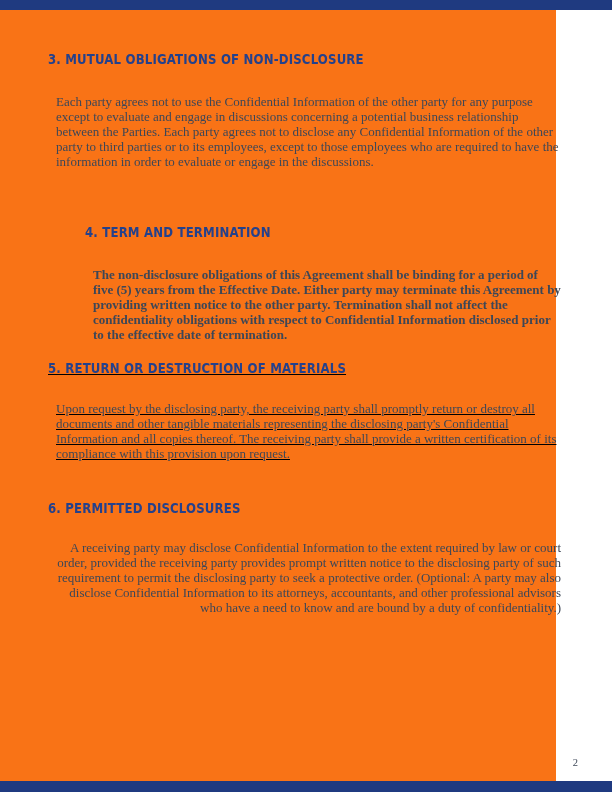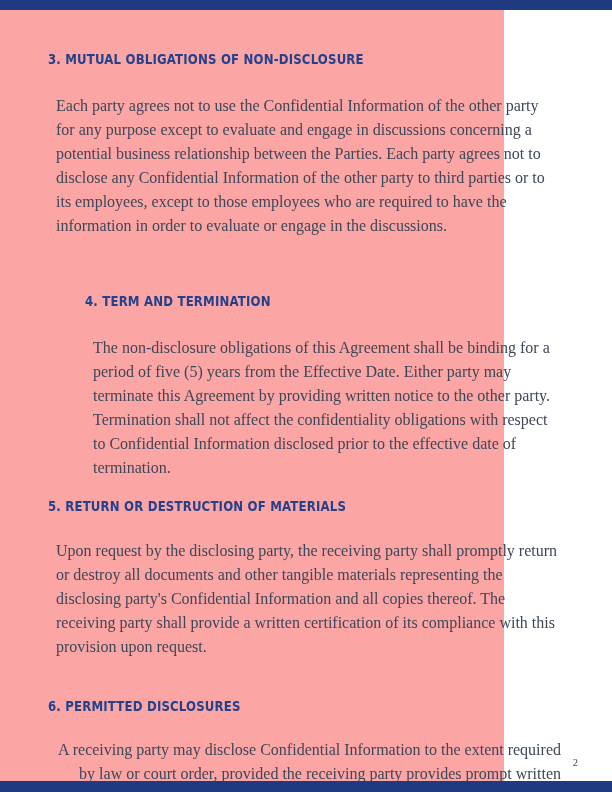--- a/index.html
+++ b/index.html
@@ -9,24 +9,24 @@
   body {
     width: 612px;
     height: 792px;
     background: #ffffff;
     font-family: "Liberation Serif", serif;
     overflow: hidden;
     position: relative;
   }
   .page {
     position: relative;
-    width: 504px;
+    width: 556px;
     height: 792px;
     box-sizing: border-box;
-    background: #fca5a5;
+    background: #f97316;
   }
   .top-rule {
     position: absolute;
     top: 0;
     left: 0;
     width: 612px;
     height: 10px;
     background: #1f3a80;
   }
   .bottom-rule {
@@ -58,35 +58,35 @@
     text-transform: uppercase;
     margin: 0;
     padding: 0;
     line-height: 1.2;
     transform: scaleX(0.9);
     transform-origin: left center;
     white-space: nowrap;
   }
   .section-body {
     font-family: "Liberation Serif", serif;
-    font-size: 16px;
-    line-height: 24px;
+    font-size: 13px;
+    line-height: 15px;
     color: #3d4757;
     margin: 0;
     padding: 0 3px 0 8px;
     text-align: left;
   }
   
   .sec-3 { padding-top: 41px; }
   .sec-3 .section-body { padding-top: 26px; }
 
   .sec-4 { padding-top: 55px; margin-left: 37px; }
-  .sec-4 .section-body { padding-top: 25px; }
+  .sec-4 .section-body { padding-top: 25px; font-weight: bold; }
 
-  .sec-5 { padding-top: 18px; }
+  .sec-5 { padding-top: 18px; text-decoration: underline; }
   .sec-5 .section-body { padding-top: 24px; }
 
   .sec-6 { padding-top: 39px; }
   .sec-6 .section-body { padding-top: 22px; text-align: right; }
 
   .footer {
     position: absolute;
     left: 0;
     bottom: 22px;
     width: 612px;

